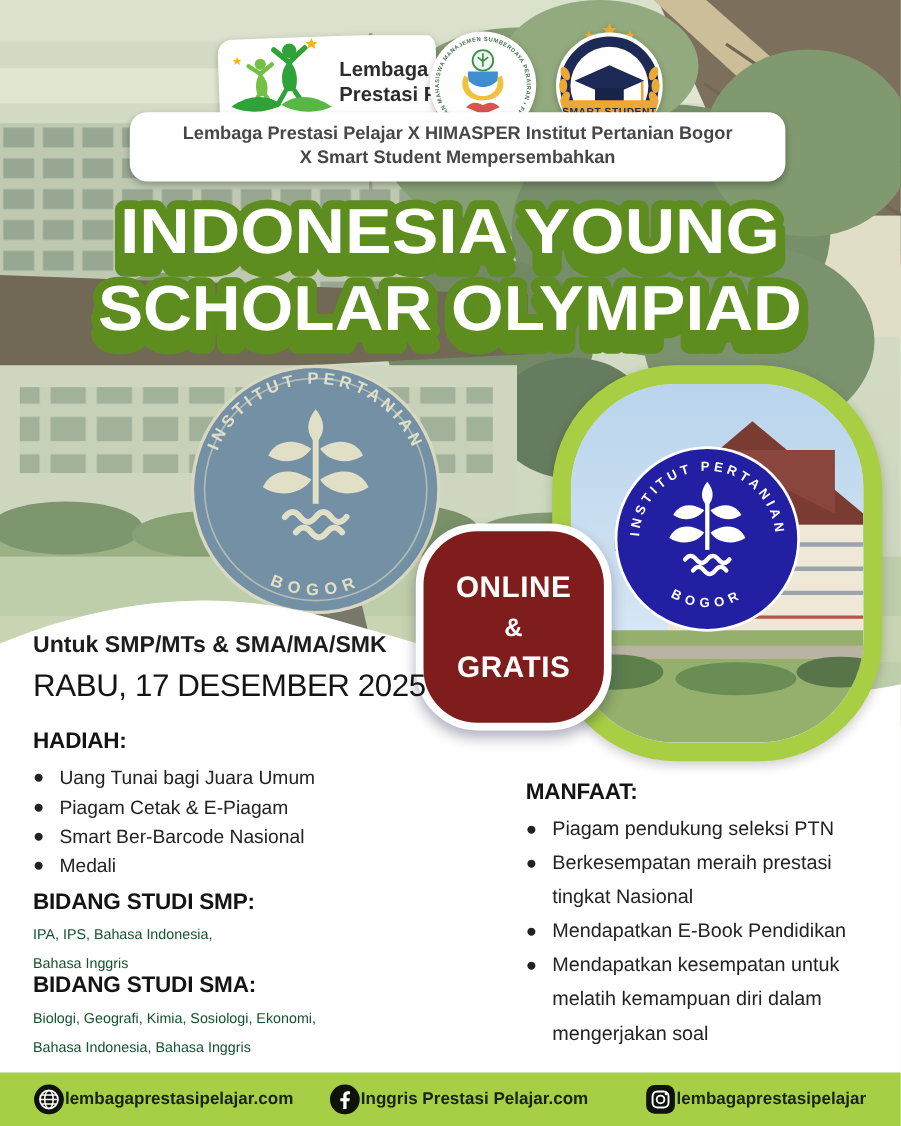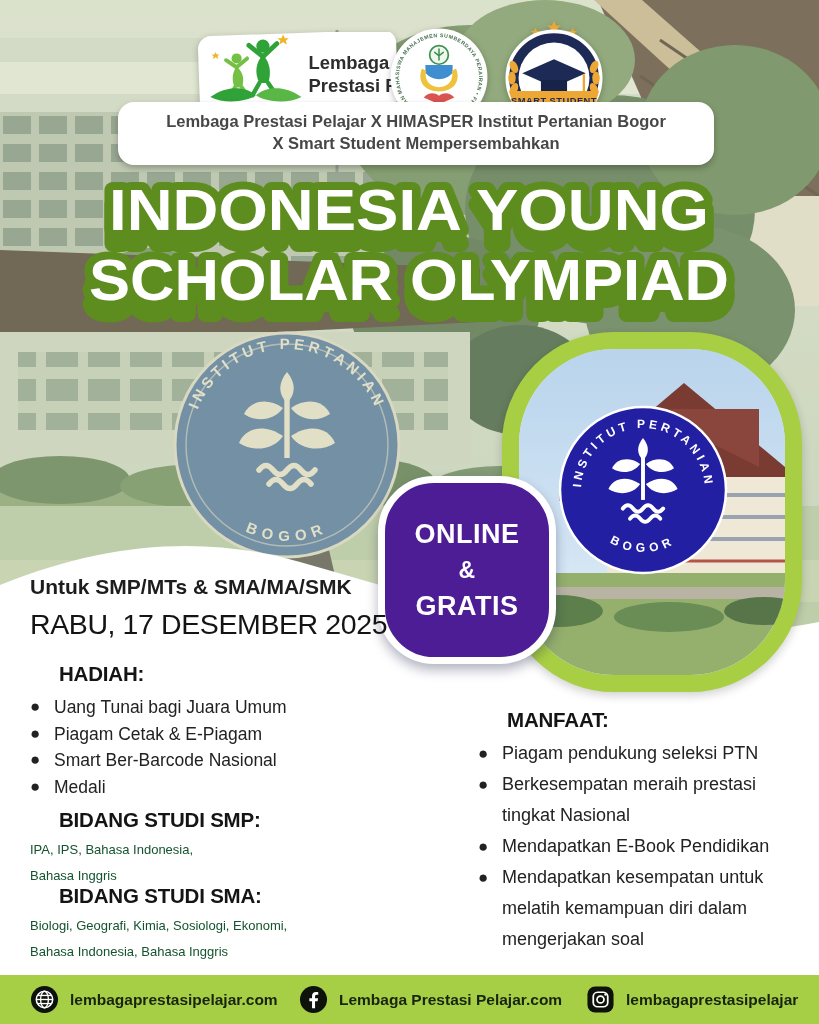--- a/index.html
+++ b/index.html
@@ -32,53 +32,53 @@
   
   .blob{
     left:502px;top:332px;width:300px;height:360px;box-sizing:border-box;
     border:17px solid #a8cf44;border-radius:112px;overflow:hidden;
     background:#cfe3f2;box-shadow:0 4px 10px rgba(0,0,0,.18);
   }
 
   
   .badge{
     left:378px;top:476px;width:178px;height:188px;box-sizing:border-box;
-    background:#4c1d95;border:7px solid #ffffff;border-radius:56px;
+    background:#7f1d1d;border:7px solid #ffffff;border-radius:56px;
     box-shadow:0 6px 12px rgba(40,40,80,.35);
     display:flex;flex-direction:column;align-items:center;justify-content:center;gap:7px;
     color:#ffffff;font-weight:800;letter-spacing:.5px;
   }
   .badge .b1,.badge .b3{font-size:27px;}
   .badge .b2{font-size:23px;}
 
   
   .audience{left:30px;top:575px;font-size:21px;font-weight:700;color:#1d1d1d;}
   .eventdate{left:30px;top:608px;font-size:28.5px;font-weight:400;letter-spacing:-.4px;color:#141414;}
-  .h{font-size:20.5px;font-weight:800;color:#141414;letter-spacing:-.2px;margin-left:29px;}
+  .h{font-size:20.5px;font-weight:800;color:#141414;letter-spacing:-.2px;}
   .bl{display:flex;align-items:flex-start;font-size:17.5px;line-height:26.5px;color:#222;}
   .bl .dot{width:24px;flex:none;font-size:17px;line-height:26.5px;}
   .plain{font-size:13px;line-height:25.5px;color:#14532d;}
 
   .hadiah{left:30px;top:662px;width:370px;}
   .hadiah .h{margin-bottom:8px;}
   .smp{left:30px;top:808px;width:380px;}
   .smp .h{margin-bottom:5px;}
   .sma{left:30px;top:884px;width:420px;}
   .sma .h{margin-bottom:5px;}
   .manfaat{left:478px;top:708px;width:330px;}
   .manfaat .h{margin-bottom:6px;}
   .manfaat .bl{font-size:18px;line-height:31px;}
   .manfaat .bl .dot{line-height:31px;}
 
   
   .footer{
     left:0;top:975px;width:819px;height:49px;background:#a6cf45;
     color:#182410;font-weight:700;font-size:15.5px;
   }
-  .f-item{position:absolute;top:0;height:49px;display:flex;align-items:center;gap:11px;}
+  .f-item{position:absolute;top:0;height:49px;display:flex;align-items:center;}
   .f1{left:30px;} .f2{left:299px;} .f3{left:586px;}
 </style>
 </head>
 <body>
 
 <div class="poster">
 
   <svg class="abs" style="left:0;top:0" width="819" height="660" viewBox="0 0 819 660">
     <defs>
       <linearGradient id="bgGrad" x1="0" y1="0" x2="0" y2="1">
@@ -365,21 +365,21 @@
         <line x1="8" y1="10.8" x2="22" y2="10.8" stroke="#ffffff" stroke-width="1.4"></line>
         <line x1="8" y1="19.2" x2="22" y2="19.2" stroke="#ffffff" stroke-width="1.4"></line>
       </svg>
       <span>lembagaprestasipelajar.com</span>
     </div>
     <div class="f-item f2">
       <svg width="29" height="29" viewBox="0 0 30 30">
         <circle cx="15" cy="15" r="14" fill="#0d130b"></circle>
         <path d="M16.6,24 v-7.2 h2.6 l0.5,-3 h-3.1 v-2 c0,-0.9 0.5,-1.7 1.8,-1.7 h1.5 V7.5 c0,0 -1.2,-0.2 -2.4,-0.2 c-2.5,0 -4,1.5 -4,4.1 v2.4 h-2.8 l0,3 h2.8 V24 Z" fill="#ffffff"></path>
       </svg>
-      <span>Lembaga Prestasi Pelajar.com</span>
+      <span>Inggris Prestasi Pelajar.com</span>
     </div>
     <div class="f-item f3">
       <svg width="29" height="29" viewBox="0 0 30 30">
         <rect x="1.5" y="1.5" width="27" height="27" rx="8" fill="#0d130b"></rect>
         <rect x="7.5" y="7.5" width="15" height="15" rx="4.5" fill="none" stroke="#ffffff" stroke-width="1.8"></rect>
         <circle cx="15" cy="15" r="3.6" fill="none" stroke="#ffffff" stroke-width="1.8"></circle>
         <circle cx="20.2" cy="9.8" r="1.3" fill="#ffffff"></circle>
       </svg>
       <span>lembagaprestasipelajar</span>
     </div>

